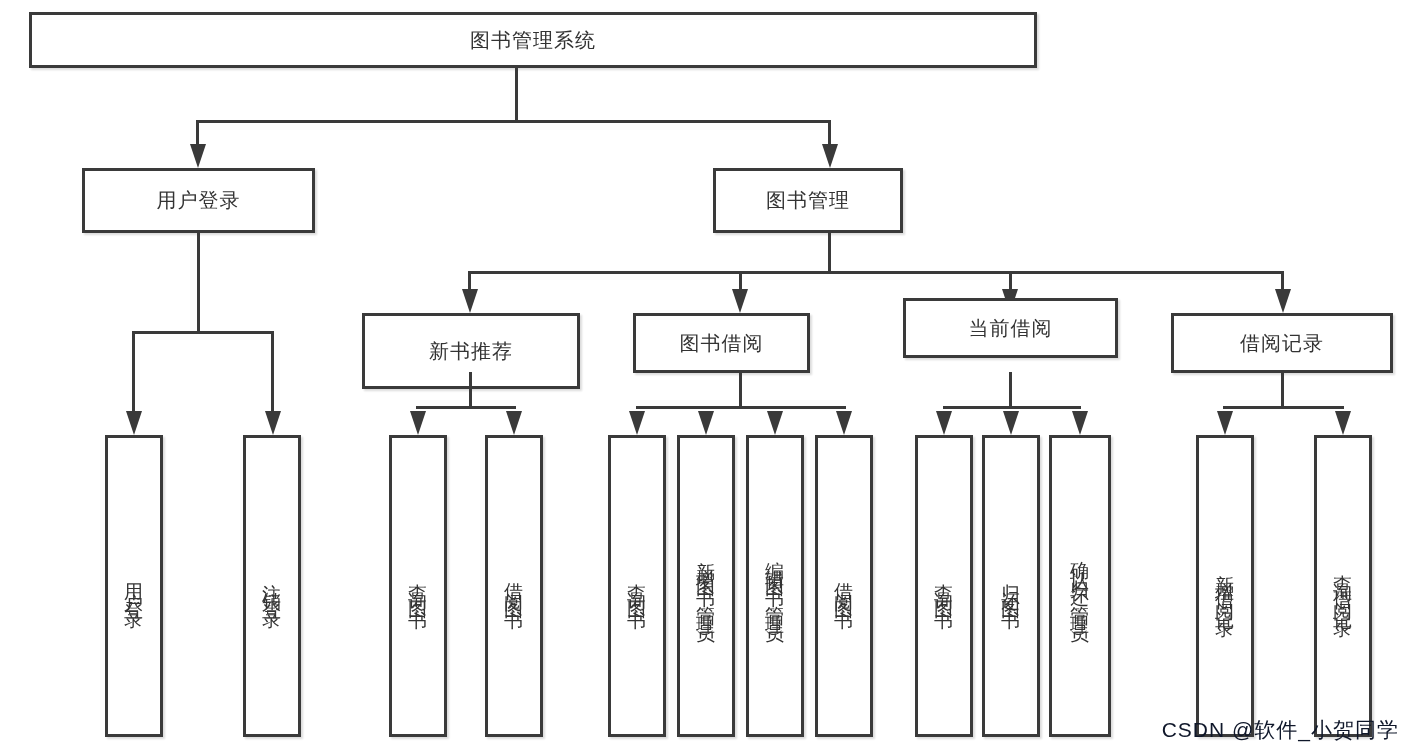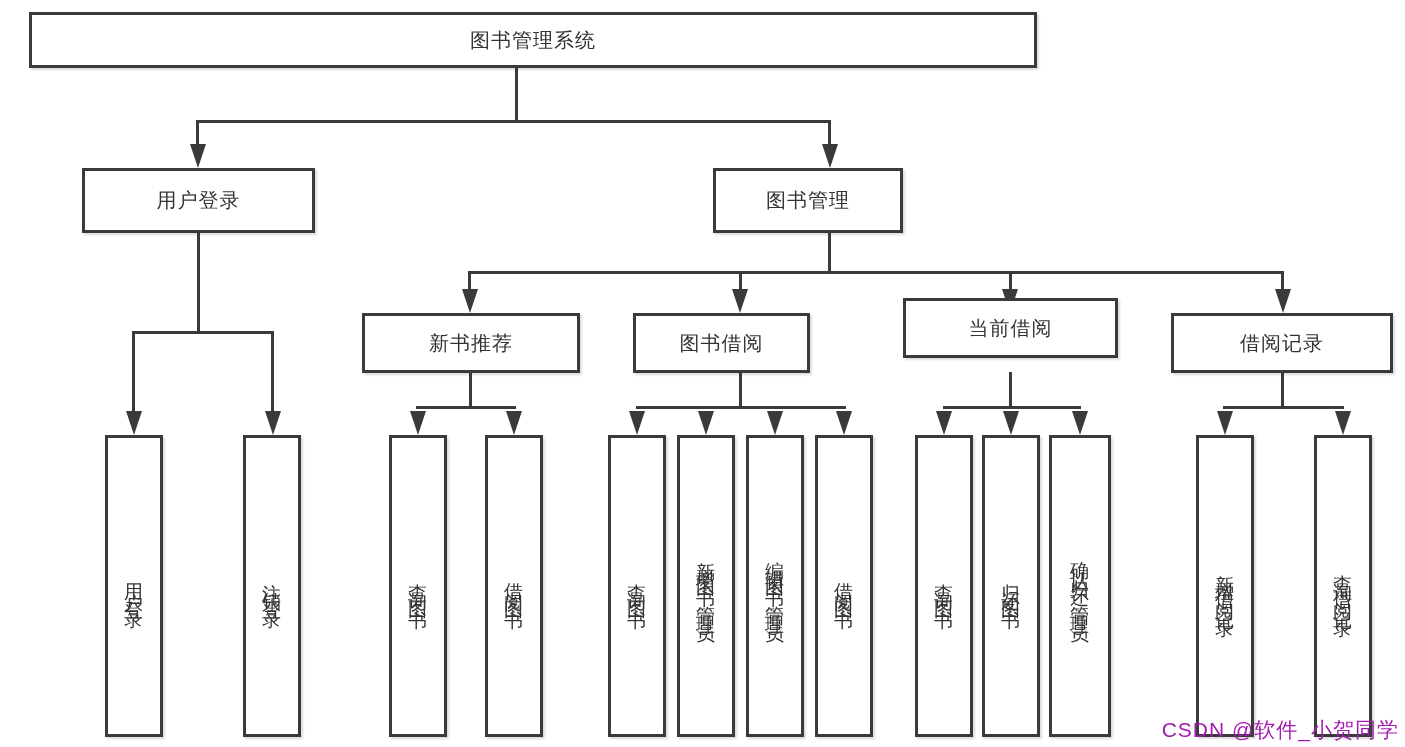--- a/index.html
+++ b/index.html
@@ -39,21 +39,21 @@
   .ar{
     position:absolute;width:0;height:0;
     border-left:8px solid transparent;
     border-right:8px solid transparent;
     border-top:24px solid var(--line);
   }
   .watermark{
     position:absolute;
     right:6px;top:716px;
     font-size:21px;
-    color:#a21caf;
+    color:#0f172a;
     letter-spacing:1px;
     z-index:10;
   }
 </style>
 </head>
 <body>
 
 <div id="canvas">
 
   <div class="box" style="left:13px;top:12px;width:1008px;height:56px;margin-left:16px;">
@@ -85,21 +85,21 @@
   <div class="hl" style="left:468px;top:271px;width:816px;"></div>
   <div class="vl" style="left:468px;top:271px;height:22px;"></div>
   <div class="ar" style="left:462px;top:289px;"></div>
   <div class="vl" style="left:739px;top:271px;height:22px;"></div>
   <div class="ar" style="left:732px;top:289px;"></div>
   <div class="vl" style="left:1009px;top:271px;height:22px;"></div>
   <div class="ar" style="left:1002px;top:289px;"></div>
   <div class="vl" style="left:1281px;top:271px;height:22px;"></div>
   <div class="ar" style="left:1275px;top:289px;"></div>
 
-  <div class="box" style="left:362px;top:313px;width:218px;height:60px;">
+  <div class="box" style="left:362px;top:313px;width:218px;height:76px;">
     <span class="hlabel">新书推荐</span>
   </div>
   <div class="box" style="left:633px;top:313px;width:177px;height:60px;">
     <span class="hlabel">图书借阅</span>
   </div>
   <div class="box" style="left:903px;top:298px;width:215px;height:60px;">
     <span class="hlabel">当前借阅</span>
   </div>
   <div class="box" style="left:1171px;top:313px;width:222px;height:60px;">
     <span class="hlabel">借阅记录</span>

